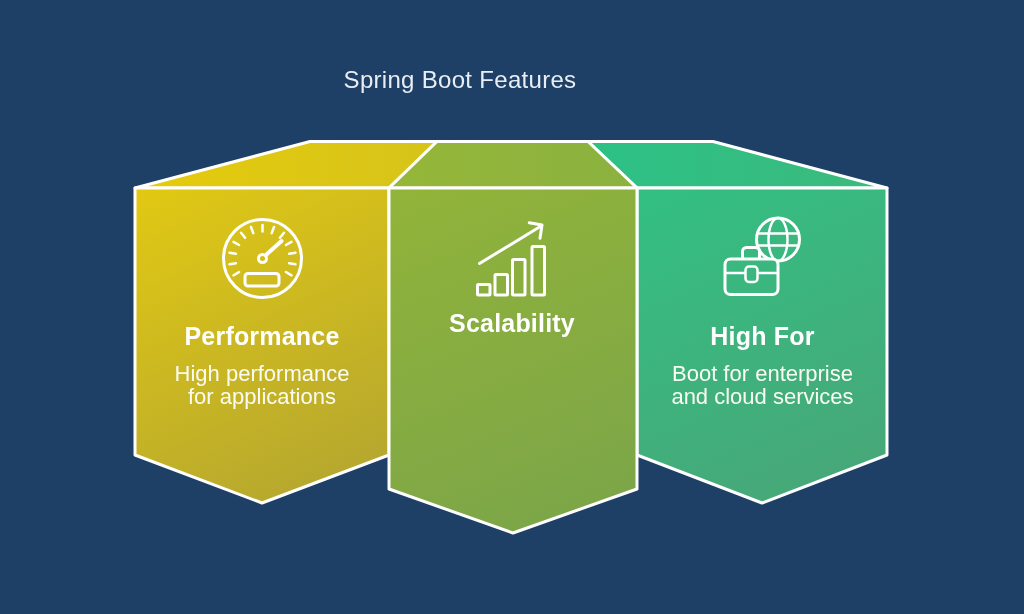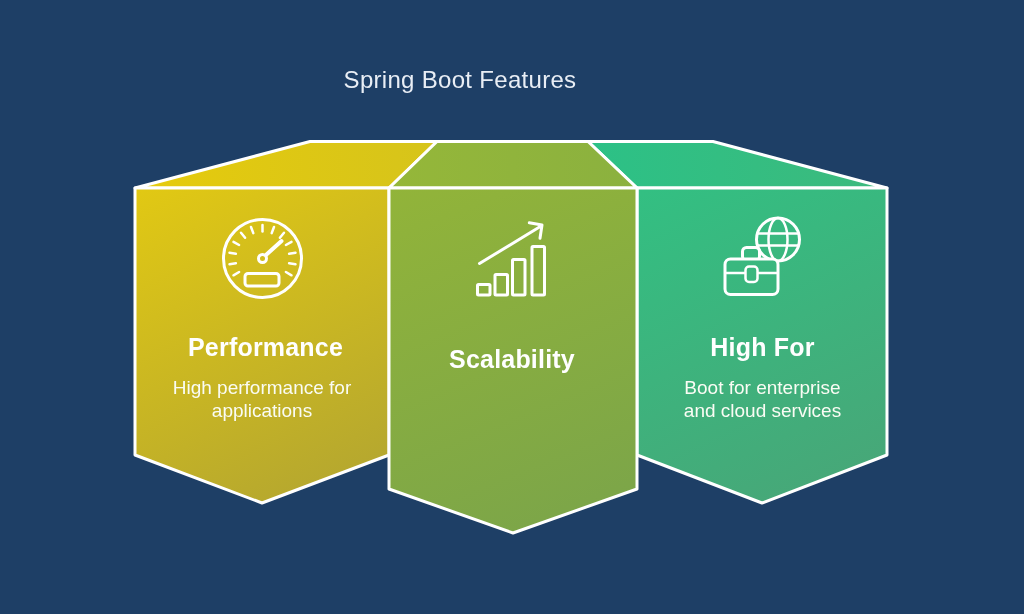--- a/index.html
+++ b/index.html
@@ -22,35 +22,35 @@
   .shapes{position:absolute;top:0;left:0;}
   .panel-outline{stroke:#ffffff;stroke-width:3;stroke-linejoin:round;}
   .icon{stroke:#ffffff;fill:none;stroke-width:3;stroke-linecap:round;stroke-linejoin:round;}
   .icon .thin{stroke-width:2.5;}
   .panel-text{
     position:absolute;
     text-align:center;
     color:#ffffff;
   }
   .panel-text h2{
-    margin:16px;
+    margin:5px;
     font-size:25px;
     line-height:28px;
     font-weight:700;
     letter-spacing:.2px;
   }
   .panel-text p{
     margin:13px 0 0 0;
-    font-size:19px;
+    font-size:22px;
     line-height:22.5px;
     font-weight:400;
     color:#fafcf4;
   }
   .pt-performance{left:172px;top:317px;width:180px;}
-  .pt-scalability{left:417px;top:329px;width:190px;}
+  .pt-scalability{left:417px;top:304px;width:190px;}
   .pt-best-for{left:670px;top:317px;width:185px;}
 </style>
 </head>
 <body>
 
 <div class="stage">
 
   <div class="diagram-title">Spring Boot Features</div>
 
   <svg class="shapes" width="1024" height="614" viewBox="0 0 1024 614">

